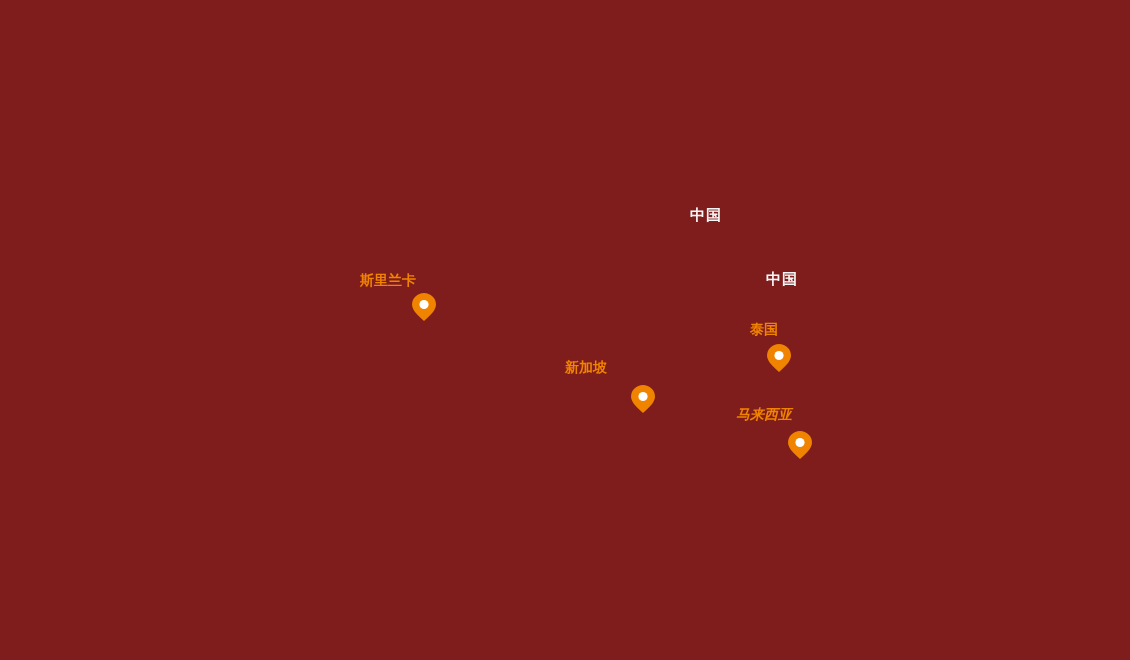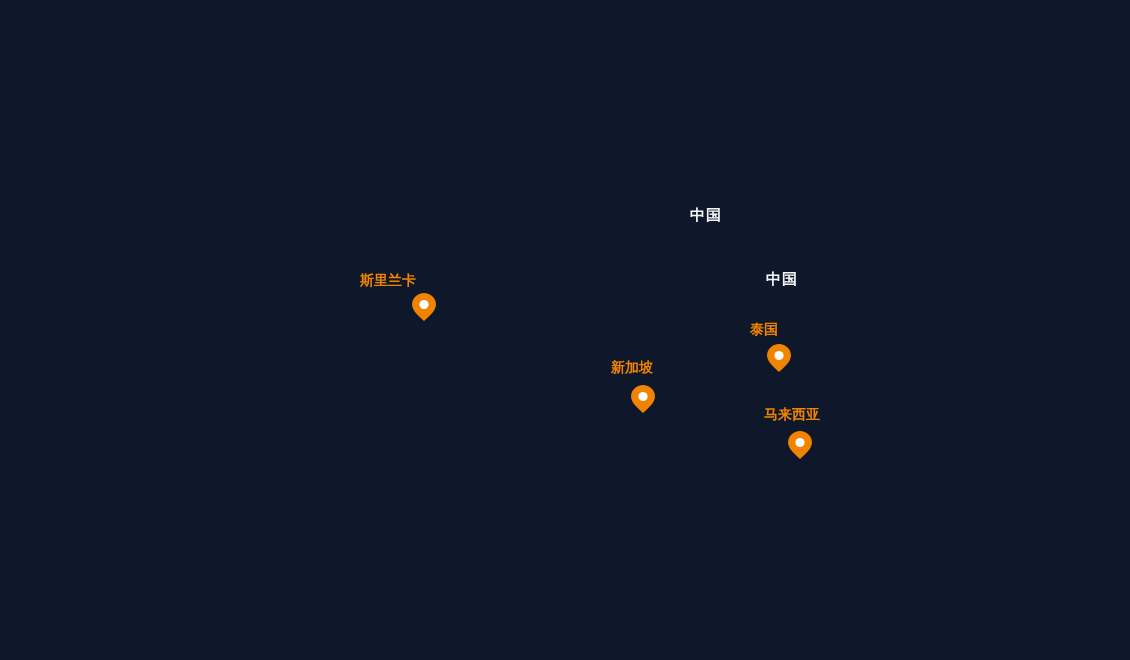--- a/index.html
+++ b/index.html
@@ -1,20 +1,20 @@
 <!DOCTYPE html>
 <html><head>
   <meta charset="utf-8">
   <style>
     html, body { margin: 0; padding: 0; }
     body {
       width: 1130px; height: 660px; background: #ffffff; position: relative; overflow: hidden;
       font-family: "DejaVu Sans", sans-serif;
     }
-    .map { position: absolute; left: 0; top: 0; width: 1130px; height: 660px; background: #0f172a; }
+    .map { position: absolute; left: 0; top: 0; width: 1130px; height: 660px; background: #7f1d1d; }
     .ghost-label {
       position: absolute; font-size: 15px; font-weight: bold; color: #f6f6f6;
       letter-spacing: 1px; white-space: nowrap;
     }
     .marker { position: absolute; }
     .marker-label {
       position: absolute; font-size: 14px; font-weight: bold; color: #f08300;
       white-space: nowrap; line-height: 16px;
     }
     .pin { position: absolute; width: 24px; height: 28px; cursor: pointer; }
@@ -42,31 +42,31 @@
     <span class="marker-label" style="left:750px; top:321px;">泰国</span>
     <div class="pin" style="left:767px; top:344px;">
       <svg width="24" height="28" viewBox="0 0 24 28">
           <path d="M12 0C5.4 0 0 5.2 0 11.6c0 5.6 6.2 11.6 12 16.4 5.8-4.8 12-10.8 12-16.4C24 5.2 18.6 0 12 0z" fill="#f08300"></path>
           <circle cx="12" cy="11.5" r="4.6" fill="#ffffff"></circle>
         </svg>
     </div>
   </div>
 
   <div class="marker">
-    <span class="marker-label" style="left:611px; top:359px;">新加坡</span>
+    <span class="marker-label" style="left:565px; top:359px;">新加坡</span>
     <div class="pin" style="left:631px; top:385px;">
       <svg width="24" height="28" viewBox="0 0 24 28">
           <path d="M12 0C5.4 0 0 5.2 0 11.6c0 5.6 6.2 11.6 12 16.4 5.8-4.8 12-10.8 12-16.4C24 5.2 18.6 0 12 0z" fill="#f08300"></path>
           <circle cx="12" cy="11.5" r="4.6" fill="#ffffff"></circle>
         </svg>
     </div>
   </div>
 
   <div class="marker">
-    <span class="marker-label" style="left:764px; top:406px;">马来西亚</span>
+    <span class="marker-label" style="left:736px; top:406px;font-style:italic;">马来西亚</span>
     <div class="pin" style="left:788px; top:431px;">
       <svg width="24" height="28" viewBox="0 0 24 28">
           <path d="M12 0C5.4 0 0 5.2 0 11.6c0 5.6 6.2 11.6 12 16.4 5.8-4.8 12-10.8 12-16.4C24 5.2 18.6 0 12 0z" fill="#f08300"></path>
           <circle cx="12" cy="11.5" r="4.6" fill="#ffffff"></circle>
         </svg>
     </div>
   </div>
 
 </div>
 

